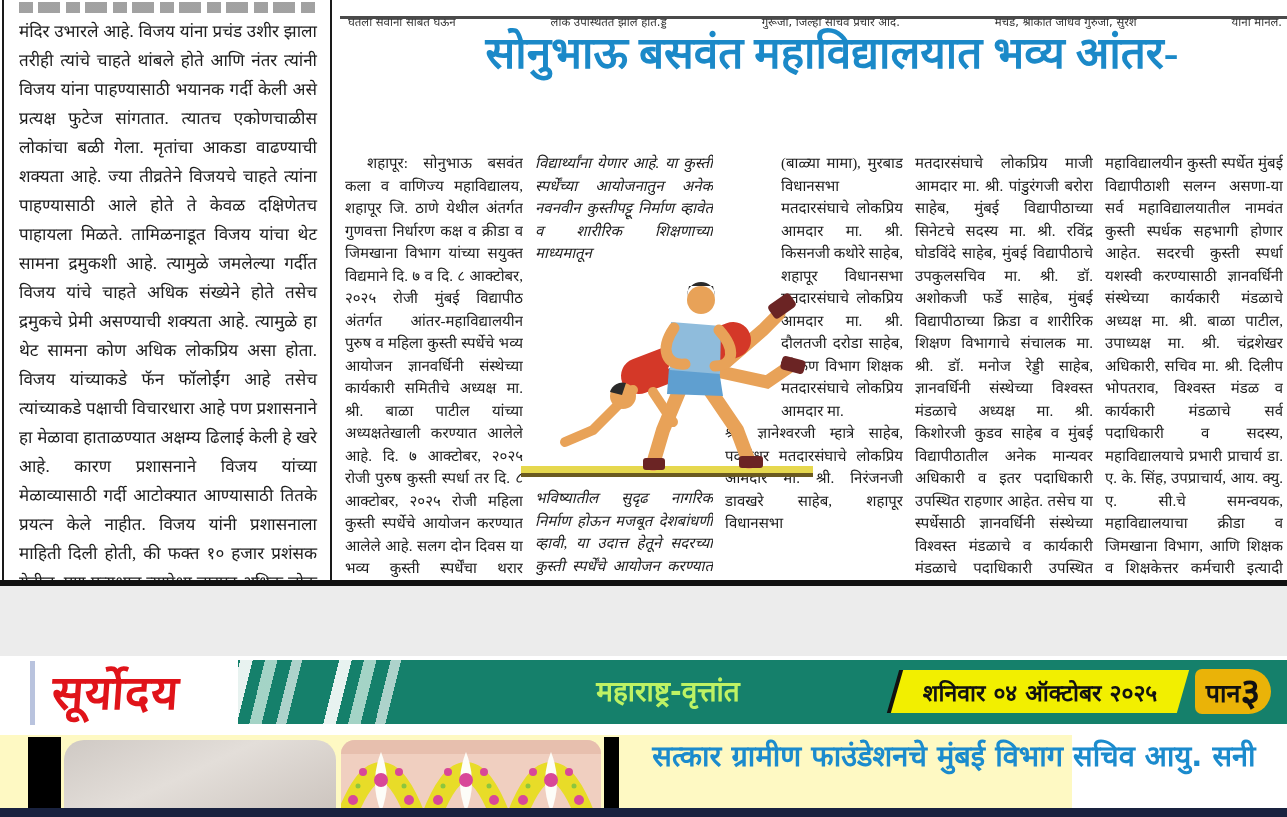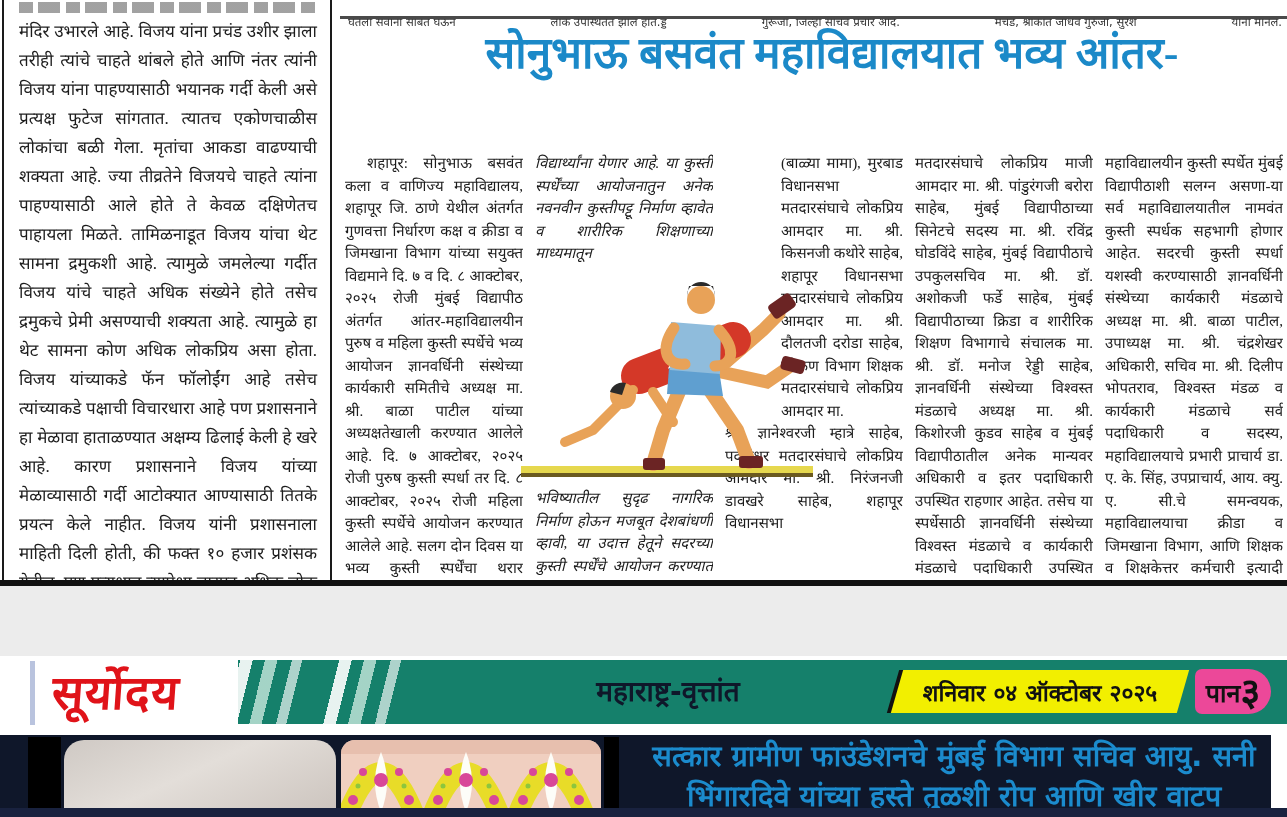--- a/index.html
+++ b/index.html
@@ -48,36 +48,36 @@
                color:#e01319; font-family:"DejaVu Serif","Liberation Serif",serif;
                transform:skewX(-4deg); letter-spacing:1px; }
   .banner { position:absolute; left:238px; top:4px; width:1049px; height:64px; background:#15806b; }
   .banner-stripes { position:absolute; left:-10px; top:0; width:190px; height:64px;
     background:repeating-linear-gradient(104deg,
       rgba(255,255,255,0) 0 12px, rgba(255,255,255,.9) 12px 24px,
       rgba(255,255,255,0) 24px 36px, rgba(189,226,214,.85) 36px 48px,
       rgba(255,255,255,0) 48px 62px, rgba(255,255,255,.65) 62px 72px,
       rgba(255,255,255,0) 72px 96px); }
   .banner-title { position:absolute; left:300px; top:14px; width:260px; text-align:center;
-                  color:#0f172a; font-weight:bold; font-size:28px; line-height:36px;
+                  color:#bef264; font-weight:bold; font-size:28px; line-height:36px;
                   font-family:"DejaVu Sans","Liberation Sans",sans-serif; }
   .date-wrap { position:absolute; right:104px; top:10px; height:43px; }
   .date-box { position:relative; height:43px; padding:0 26px; background:#f2ef00;
               transform:skewX(-16deg); display:flex; align-items:center;
               box-shadow:-4px 0 0 #111; }
   .date-box span { display:block; transform:skewX(16deg); color:#111; font-weight:bold;
                    font-size:23px; font-family:"DejaVu Sans","Liberation Sans",sans-serif; white-space:nowrap; }
-  .page-box { position:absolute; right:16px; top:9px; width:76px; height:45px; background:#ec4899;
+  .page-box { position:absolute; right:16px; top:9px; width:76px; height:45px; background:#eab308;
               border-radius:8px 26px 26px 8px; display:flex; align-items:center; justify-content:center;
               gap:0; color:#111; font-family:"DejaVu Sans","Liberation Sans",sans-serif; }
   .page-box .pw { font-weight:bold; font-size:25px; }
   .page-box .pn { font-weight:bold; font-size:38px; line-height:38px; }
 
   
-  .bottom-section { position:absolute; left:0; top:735px; width:1271px; height:82px; background:#0f172a; }
+  .bottom-section { position:absolute; left:0; top:735px; width:1072px; height:82px; background:#fef9c3; }
   .bar-black-left  { position:absolute; left:28px; top:2px; width:33px; height:73px; background:#000; }
   .bar-black-right { position:absolute; left:604px; top:2px; width:15px; height:73px; background:#000; }
   .photo-1 { position:absolute; left:64px; top:5px; width:272px; height:77px;
              border-radius:20px 20px 0 0;
              background:linear-gradient(155deg,#cfc9c4 0%,#e3ded9 45%,#cbc3bd 100%); }
   .photo-2 { position:absolute; left:341px; top:5px; width:260px; height:77px; overflow:hidden;
              border-radius:14px 14px 0 0; }
   .bottom-headline { position:absolute; left:628px; top:1px; width:652px; text-align:center;
                      color:#1b8bcd; font-weight:bold; font-size:29px; line-height:40px;
                      font-family:"DejaVu Sans","Liberation Sans",sans-serif; }
@@ -221,17 +221,16 @@
           <circle cx="187" cy="46" r="2.5"></circle>
           <circle cx="233" cy="46" r="2.5"></circle>
       </g>
     </svg>
   </div>
 
   <div class="bar-black-right"></div>
 
   <div class="bottom-headline">
     <div>सत्कार ग्रामीण फाउंडेशनचे मुंबई विभाग सचिव आयु. सनी</div>
-    <div>भिंगारदिवे यांच्या हस्ते तुळशी रोप आणि खीर वाटप</div>
   </div>
 </div>
 
 <div class="footer-bar"></div>
 
 </body></html>

